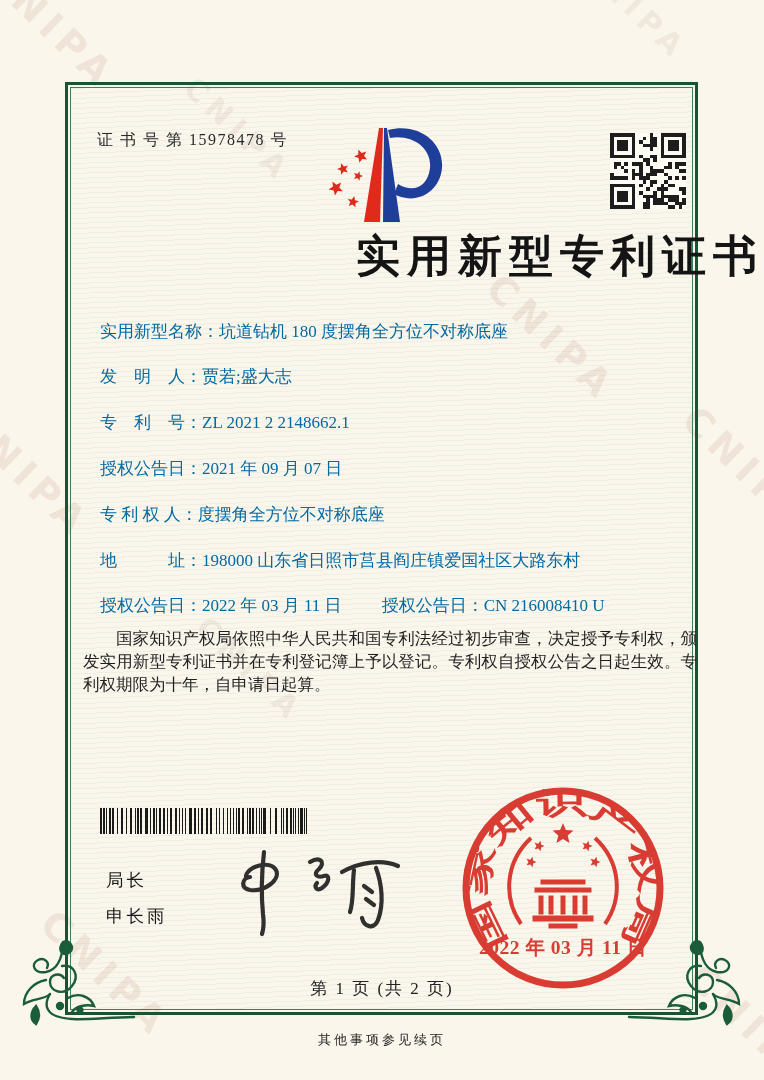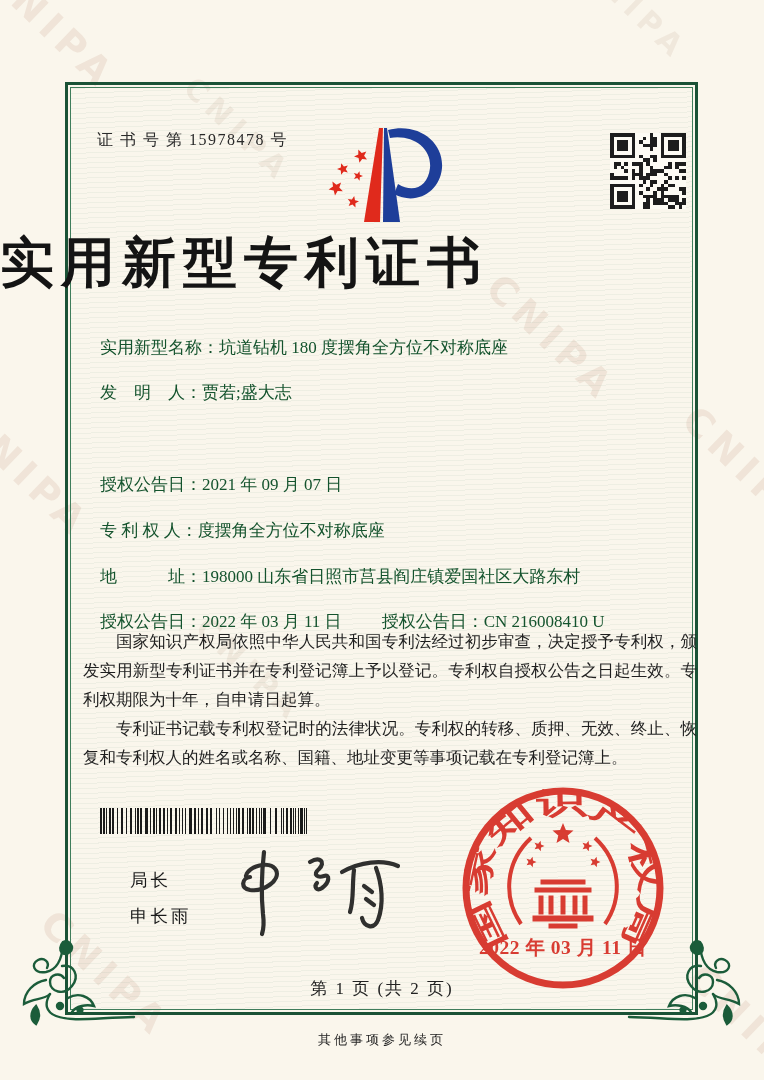--- a/index.html
+++ b/index.html
@@ -11,31 +11,31 @@
       white-space:nowrap;pointer-events:none;}
   .wm.small{font-size:30px;color:rgba(185,150,130,0.14);}
   
   .frame{position:absolute;left:65px;top:82px;width:633px;height:933px;box-sizing:border-box;
          border:3px solid #1a5236;}
   .frame-inner{position:absolute;inset:2px;border:1px solid #3f7d5b;
          background:repeating-linear-gradient(178deg, rgba(70,130,100,0.065) 0px, rgba(70,130,100,0.065) 1px, rgba(0,0,0,0) 1px, rgba(0,0,0,0) 5px);}
   .certno{position:absolute;left:97px;top:130px;font-size:16px;letter-spacing:1.5px;color:#2a2a2a;font-family:Liberation Serif, serif;}
   .logo{position:absolute;left:318px;top:126px;}
   .qr{position:absolute;left:610px;top:133px;}
-  .title{position:absolute;left:0;top:227px;width:100%;text-align:left;font-size:54px;
+  .title{position:absolute;left:0;top:227px;width:100%;text-align:right;font-size:44px;
          font-weight:700;letter-spacing:7px;color:#141414;}
-  .row{position:absolute;left:100px;font-size:17px;color:#14532d;white-space:nowrap;margin-top:16px;}
+  .row{position:absolute;left:100px;font-size:17px;color:#0369a1;white-space:nowrap;}
   .r1{top:320px}.r2{top:365px}.r3{top:411px}.r4{top:457px}.r5{top:503px}.r6{top:549px}.r7{top:594px}
   .row .g2{margin-left:40px;}
-  .paras{position:absolute;left:83px;top:627px;width:614px;font-size:16.5px;line-height:29px;
+  .paras{position:absolute;left:83px;top:627px;width:614px;font-size:16.5px;line-height:23px;
          color:#1f1f1f;text-align:justify;}
   .paras p{margin:0;text-indent:2em;}
   .barcode{position:absolute;left:100px;top:808px;}
   .director{position:absolute;left:106px;top:868px;font-family:"Liberation Sans","DejaVu Sans",sans-serif;
-            font-size:17.5px;color:#1b1b1b;letter-spacing:3px;margin-left:24px;}
+            font-size:17.5px;color:#1b1b1b;letter-spacing:3px;}
   .director .name{margin-top:12px;}
   .sig{position:absolute;left:218px;top:842px;}
   .seal{position:absolute;left:449px;top:774px;opacity:0.9;}
   .pageinfo{position:absolute;left:0;top:977px;width:100%;text-align:center;font-size:17px;
             letter-spacing:2px;color:#222;}
   .note{position:absolute;left:0;top:1031px;width:100%;text-align:center;font-size:13px;
         letter-spacing:3px;color:#1f1f1f;}
   .fl{position:absolute;}
   .fl-left{left:16px;top:936px;}
   .fl-right{left:627px;top:936px;transform:scaleX(-1);}
@@ -232,36 +232,38 @@
   </svg>
 
   <div class="title">实用新型专利证书</div>
 
   <div class="row r1">
     <span>实用新型名称：</span><span>坑道钻机 180 度摆角全方位不对称底座</span>
   </div>
   <div class="row r2">
     <span>发　明　人：</span><span>贾若;盛大志</span>
   </div>
+  <div class="row r3">
+    <span>专　利　号：</span><span>ZL 2021 2 2148662.1</span>
+  </div>
   <div class="row r4">
     <span>授权公告日：</span><span>2021 年 09 月 07 日</span>
   </div>
   <div class="row r5">
     <span>专 利 权 人：</span><span>度摆角全方位不对称底座</span>
   </div>
   <div class="row r6">
     <span>地　　　址：</span><span>198000 山东省日照市莒县阎庄镇爱国社区大路东村</span>
   </div>
   <div class="row r7">
     <span>授权公告日：</span><span>2022 年 03 月 11 日</span><span class="g2">授权公告日：</span><span>CN 216008410 U</span>
   </div>
 
   <div class="paras">
     <p>国家知识产权局依照中华人民共和国专利法经过初步审查，决定授予专利权，颁发实用新型专利证书并在专利登记簿上予以登记。专利权自授权公告之日起生效。专利权期限为十年，自申请日起算。</p>
-    <p>专利证书记载专利权登记时的法律状况。专利权的转移、质押、无效、终止、恢复和专利权人的姓名或名称、国籍、地址变更等事项记载在专利登记簿上。</p>
   </div>
 
   <svg class="barcode" width="212" height="26" viewBox="0 0 212 26" shape-rendering="crispEdges">
     <g id="bars" fill="#1a1a1a">
         <rect x="0" y="0" width="2" height="26"></rect>
         <rect x="3" y="0" width="2" height="26"></rect>
         <rect x="6" y="0" width="1" height="26"></rect>
         <rect x="9" y="0" width="2" height="26"></rect>
         <rect x="12" y="0" width="2" height="26"></rect>
         <rect x="17" y="0" width="1" height="26"></rect>

